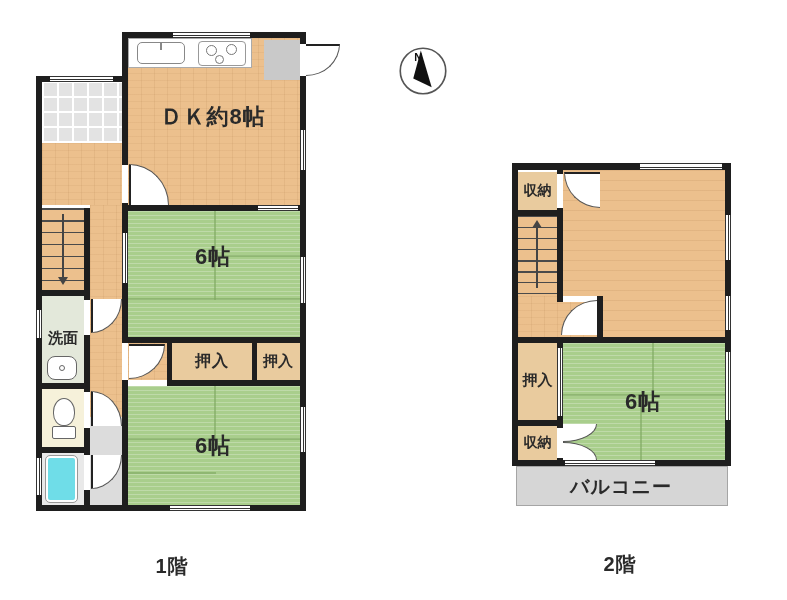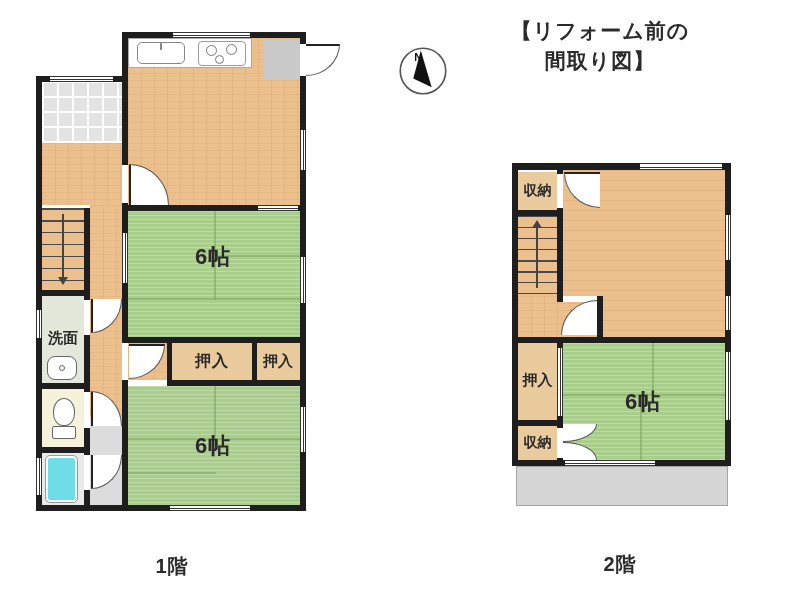--- a/index.html
+++ b/index.html
@@ -42,24 +42,20 @@
   .tri.down{border-left:5px solid transparent;border-right:5px solid transparent;border-top:8px solid #444;}
   .tri.up{border-left:5px solid transparent;border-right:5px solid transparent;border-bottom:8px solid #444;}
   .balcony{position:absolute;background:var(--balcony,#d6d6d6);border:1.5px solid #a5a5a5;box-sizing:border-box;}
   .title{position:absolute;color:var(--text,#2a2a2a);font-size:21px;font-weight:700;text-align:center;line-height:1.45;letter-spacing:1px;}
 </style>
 </head>
 <body>
 
 <div id="canvas">
 
-  <div class="title" style="left:490px;top:16px;width:220px;">
-    <div>【リフォーム前の</div>
-    <div>間取り図】</div>
-  </div>
   <svg class="abs" style="left:397px;top:45px;" width="52" height="52" viewBox="0 0 48 48">
     <circle cx="24" cy="24" r="21" fill="#fff" stroke="#555" stroke-width="1.5"></circle>
     <polygon points="22,5 32,39 15,31" fill="#111"></polygon>
     <text x="16" y="15" font-size="10" font-weight="bold" fill="#111">N</text>
   </svg>
 
   <div class="abs wood" style="left:128px;top:38px;width:172px;height:167px;"></div>
   <div class="abs tatami" style="left:128px;top:211px;width:172px;height:126px;"></div>
   <div class="abs wood" style="left:128px;top:343px;width:39px;height:37px;"></div>
   <div class="abs closet" style="left:172px;top:343px;width:80px;height:37px;"></div>
@@ -134,20 +130,21 @@
   <div class="win-v" style="left:36px;top:310px;width:6px;height:28px;"></div>
   <div class="win-v" style="left:36px;top:458px;width:6px;height:37px;"></div>
 
   <div class="arc br leaf-top" style="left:306px;top:44px;width:34px;height:32px;"></div>
   <div class="arc tr leaf-left" style="left:129px;top:164px;width:40px;height:41px;"></div>
   <div class="arc br leaf-left" style="left:91px;top:299px;width:31px;height:34px;"></div>
   <div class="arc tr leaf-left" style="left:91px;top:391px;width:31px;height:35px;"></div>
   <div class="arc br leaf-left" style="left:91px;top:455px;width:31px;height:34px;"></div>
   <div class="arc br leaf-top" style="left:129px;top:344px;width:36px;height:35px;"></div>
 
+  <div class="lbl" style="left:133px;top:105px;width:160px;font-size:22px;">ＤＫ約8帖</div>
   <div class="lbl" style="left:173px;top:245px;width:80px;font-size:22px;">6帖</div>
   <div class="lbl" style="left:172px;top:352px;width:80px;font-size:16px;">押入</div>
   <div class="lbl" style="left:255px;top:353px;width:46px;font-size:15px;letter-spacing:0;">押入</div>
   <div class="lbl" style="left:39px;top:330px;width:48px;font-size:15px;letter-spacing:0;">洗面</div>
   <div class="lbl" style="left:173px;top:434px;width:80px;font-size:22px;">6帖</div>
   <div class="lbl" style="left:132px;top:555px;width:80px;font-size:20px;font-weight:600;">1階</div>
 
   <div class="abs woodh" style="left:563px;top:170px;width:162px;height:167px;"></div>
   <div class="abs closet" style="left:518px;top:172px;width:39px;height:38px;"></div>
   <div class="abs stairs" style="left:518px;top:216px;width:39px;height:80px;background-image:repeating-linear-gradient(180deg,#4a4a4a 0 1.5px,transparent 1.5px 11px);"></div>
@@ -189,15 +186,16 @@
 
   <div class="arc bl leaf-top" style="left:564px;top:172px;width:36px;height:36px;"></div>
   <div class="arc tl" style="left:561px;top:300px;width:36px;height:35px;"></div>
   <div class="arc br" style="left:563px;top:424px;width:34px;height:18px;"></div>
   <div class="arc tr" style="left:563px;top:442px;width:34px;height:18px;"></div>
 
   <div class="lbl" style="left:515px;top:183px;width:45px;font-size:14px;letter-spacing:0;">収納</div>
   <div class="lbl" style="left:515px;top:372px;width:45px;font-size:15px;letter-spacing:0;">押入</div>
   <div class="lbl" style="left:515px;top:435px;width:45px;font-size:14px;letter-spacing:0;">収納</div>
   <div class="lbl" style="left:603px;top:390px;width:80px;font-size:22px;">6帖</div>
+  <div class="lbl" style="left:551px;top:477px;width:140px;font-size:19px;">バルコニー</div>
   <div class="lbl" style="left:580px;top:553px;width:80px;font-size:20px;font-weight:600;">2階</div>
 
 </div>
 
 </body></html>

